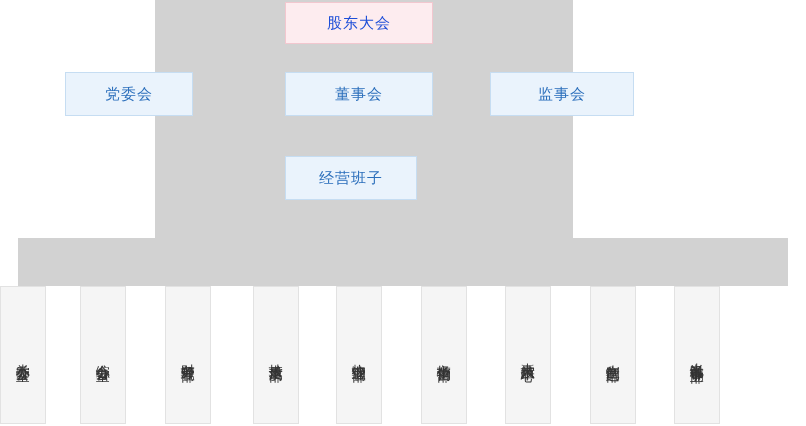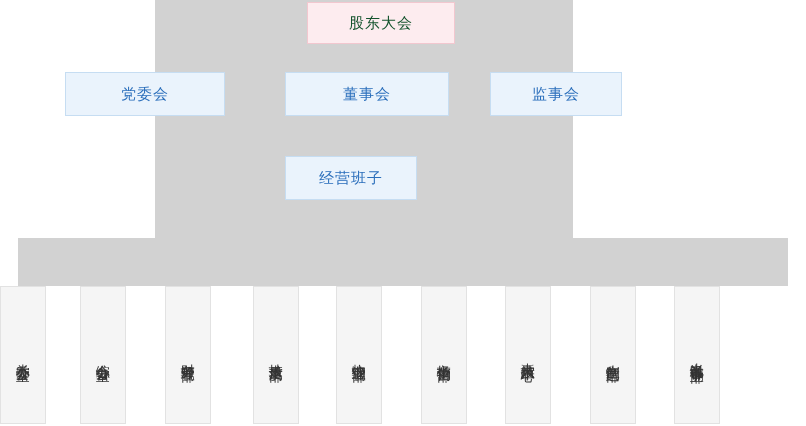--- a/index.html
+++ b/index.html
@@ -30,22 +30,21 @@
     align-items: center;
     justify-content: center;
     text-align: center;
     font-size: 15px;
     line-height: 1.25;
     letter-spacing: 1px;
   }
   .box-pink {
     background: #fdecef;
     border: 1px solid #f2c7cf;
-    color: #14532d;
-    margin-left: 22px;
+    color: #1d4ed8;
   }
   .box-blue {
     background: #eaf3fc;
     border: 1px solid #c6ddf2;
     color: #2a6ebb;
   }
   .box-grey {
     background: #f5f5f5;
     border: 1px solid #e2e2e2;
     color: #333333;
@@ -69,27 +68,27 @@
 <div id="chart">
 
   <div class="band" style="left:155px; top:0px; width:418px; height:238px;"></div>
 
   <div class="band" style="left:18px; top:238px; width:770px; height:48px;"></div>
 
   <div class="box box-pink" style="left:285px; top:2px; width:148px; height:42px;">
     <span class="dept-label">股东大会</span>
   </div>
 
-  <div class="box box-blue" style="left:65px; top:72px; width:160px; height:44px;">
+  <div class="box box-blue" style="left:65px; top:72px; width:128px; height:44px;">
     <span class="dept-label">党委会</span>
   </div>
-  <div class="box box-blue" style="left:285px; top:72px; width:164px; height:44px;">
+  <div class="box box-blue" style="left:285px; top:72px; width:148px; height:44px;">
     <span class="dept-label">董事会</span>
   </div>
-  <div class="box box-blue" style="left:490px; top:72px; width:132px; height:44px;">
+  <div class="box box-blue" style="left:490px; top:72px; width:144px; height:44px;">
     <span class="dept-label">监事会</span>
   </div>
 
   <div class="box box-blue" style="left:285px; top:156px; width:132px; height:44px;">
     <span class="dept-label">经营班子</span>
   </div>
 
   <div class="box box-grey" style="left:0px; top:286px; width:46px; height:138px;">
     <span class="vert">党委办公室</span>
   </div>

